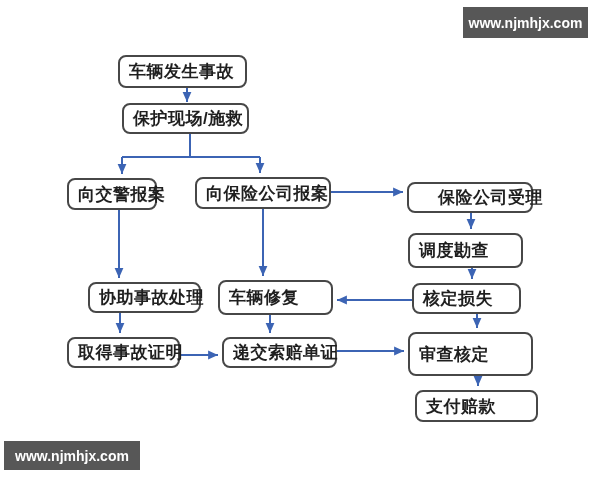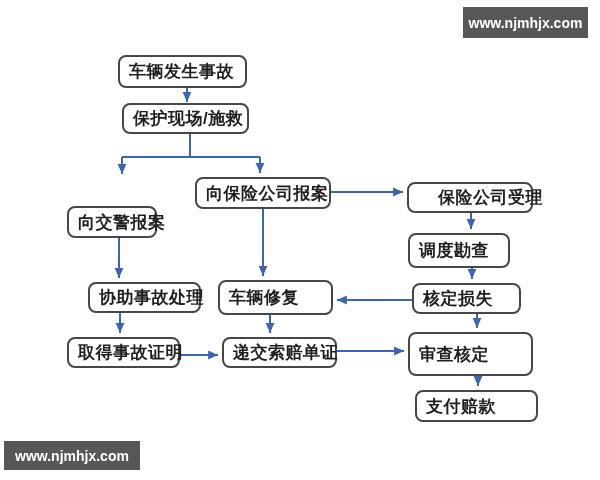--- a/index.html
+++ b/index.html
@@ -37,24 +37,24 @@
     font-weight:700;
     display:flex;
     align-items:center;
     justify-content:center;
     white-space:nowrap;
     z-index:3;
   }
   
   #n-accident       {left:118px;top:55px; width:129px;height:33px;text-align:right;}
   #n-protect        {left:122px;top:103px;width:127px;height:31px;text-align:right;}
-  #n-police         {left:67px; top:178px;width:90px; height:32px;margin-top:28px;}
+  #n-police         {left:67px; top:178px;width:90px; height:32px;}
   #n-insurer-report {left:195px;top:177px;width:136px;height:32px;}
   #n-insurer-accept {left:407px;top:182px;width:126px;height:31px;padding-left:29px;}
-  #n-survey         {left:408px;top:233px;width:102px;height:35px;}
+  #n-survey         {left:408px;top:233px;width:115px;height:35px;}
   #n-assess-loss    {left:412px;top:283px;width:109px;height:31px;}
   #n-repair         {left:218px;top:280px;width:115px;height:35px;}
   #n-assist         {left:88px; top:282px;width:113px;height:31px;}
   #n-certificate    {left:67px; top:337px;width:113px;height:31px;}
   #n-submit-claim   {left:222px;top:337px;width:115px;height:31px;}
   #n-review         {left:408px;top:332px;width:125px;height:44px;}
   #n-payment        {left:415px;top:390px;width:123px;height:32px;}
   #banner-top-right {left:463px;top:7px;  width:125px;height:31px;}
   #banner-bottom-left{left:4px;top:441px; width:136px;height:29px;}
 </style>

